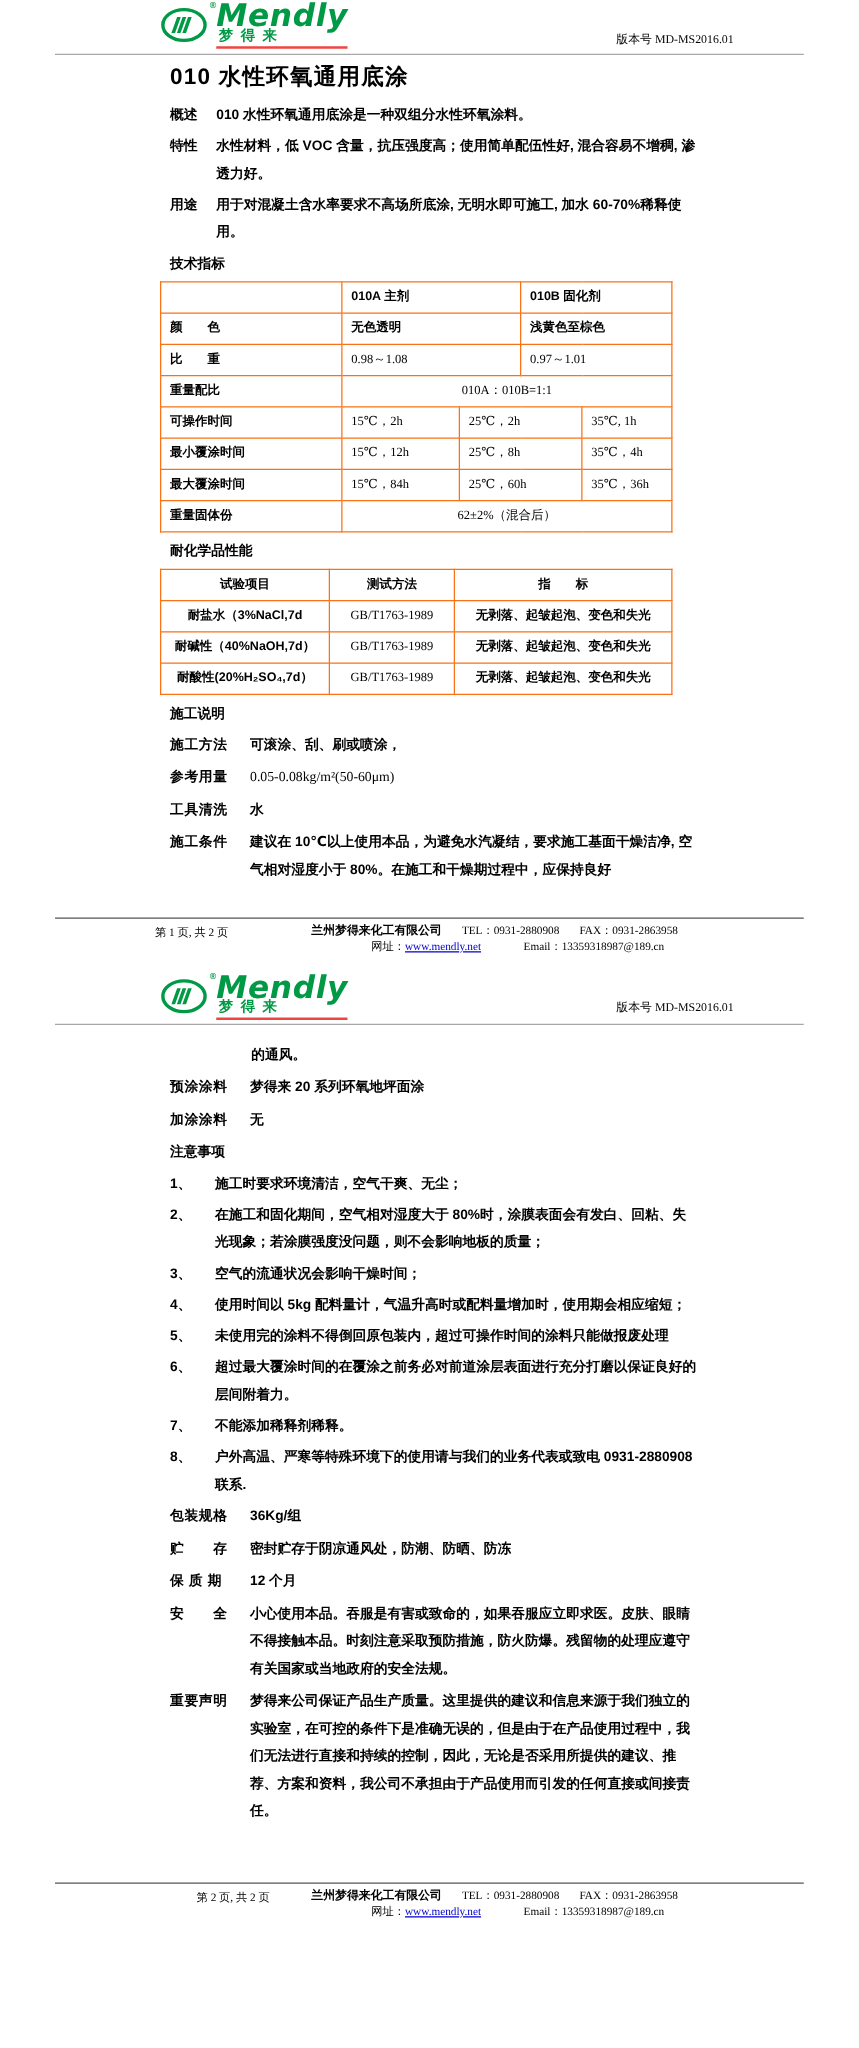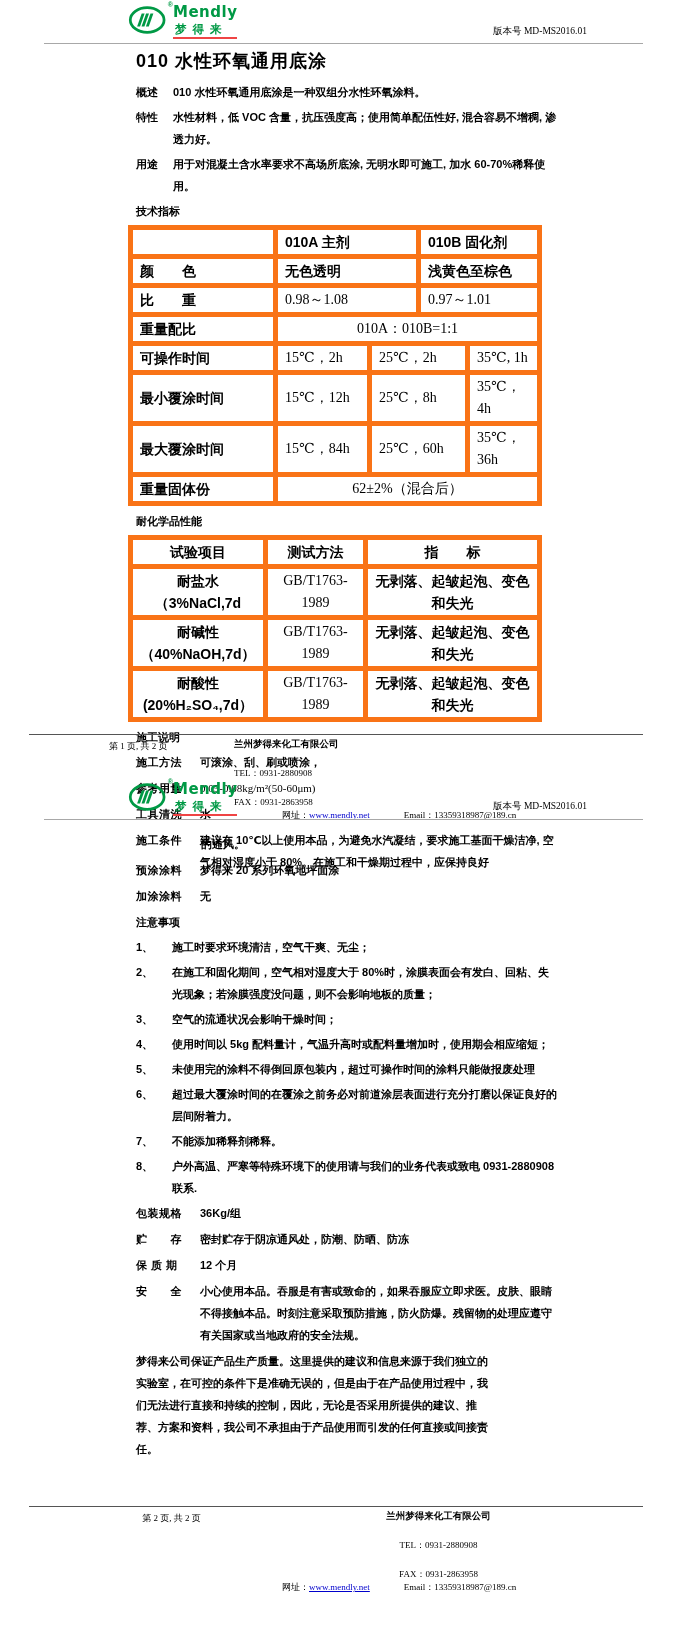--- a/index.html
+++ b/index.html
@@ -9,63 +9,63 @@
     font-family:"Liberation Sans","DejaVu Sans",sans-serif;
     color:#000; font-size:11px;
   }
   .abs { position:absolute; }
 
   
   .logo { display:flex; align-items:flex-start; }
   .logo-mark { position:relative; margin-right:3px; }
   .logo-reg { position:absolute; top:-2px; right:-3px; font-size:7px; color:#009945; font-weight:bold; }
   .logo-text { display:inline-block; color:#009945; margin-top:1px; }
-  .logo-en { display:block; font-size:15px; font-weight:bold; letter-spacing:0.5px; line-height:17px; font-family:"DejaVu Sans",sans-serif; }
+  .logo-en { display:block; font-size:25px; font-weight:bold; letter-spacing:0.5px; line-height:17px; font-family:"DejaVu Sans",sans-serif;font-style:italic; }
   .logo-cn { display:block; font-size:11.5px; font-weight:bold; letter-spacing:6px; line-height:14px;
              border-bottom:2px solid #ef4444; padding:1px 0 1px 2px; }
 
   .version { font-size:9.5px; font-family:"Liberation Serif",serif; }
 
   .hrule { border-top:1px solid #a8a8a8; left:44px; right:44px; }
 
   
   .content { left:128px; right:128px; line-height:22px; }
   .doc-title { font-size:18px; font-weight:bold; margin:2px 0 9px 8px; letter-spacing:1px; }
 
   .sec { display:flex; margin:0 0 3px 8px; }
   .sec-label { font-weight:bold; flex:0 0 37px; }
   .sec-text { flex:1; font-weight:600; max-width:385px; }
 
   .heading { font-weight:bold; margin:3px 0 3px 8px; }
 
   table { border-collapse:collapse; table-layout:fixed; margin:1px 0 4px 0; }
-  td { border:5px solid #f97316; font-size:14px; padding:1px 7px; height:22px; vertical-align:middle; }
+  td { border:1px solid #f97316; font-size:10px; padding:1px 7px; height:22px; vertical-align:middle; }
   .td-label { font-weight:bold; }
   .td-cn { font-weight:bold; }
   .td-num { font-family:"Liberation Serif","DejaVu Serif",serif; font-weight:normal; }
   .td-center { text-align:center; }
 
   .work { display:flex; margin:0 0 4px 8px; }
   .work-label { font-weight:bold; flex:0 0 64px; letter-spacing:0.5px; }
   .work-text { flex:1; font-weight:600; max-width:357px; }
   .latin { font-family:"Liberation Serif","DejaVu Serif",serif; font-weight:normal; }
 
   .cont-line { margin:0 0 4px 73px; font-weight:600; }
 
   .note { display:flex; margin:0 0 3px 8px; }
   .note-num { flex:0 0 36px; font-weight:600; }
   .note-text { flex:1; font-weight:600; max-width:385px; }
 
   
-  .pfooter { left:29px; right:44px; font-size:9px; font-family:"Liberation Serif","DejaVu Serif",serif; }
+  .pfooter { left:44px; right:44px; font-size:9px; font-family:"Liberation Serif","DejaVu Serif",serif; }
   .pf-rule { border-top:1px solid #555; margin-bottom:3px; }
   .pf-row { display:flex; align-items:flex-start; }
   .pf-page { margin-left:80px; flex:0 0 125px; padding-top:2px; }
   .pf-co { flex:1; }
-  .pf-line1 { display:flex; gap:16px;flex-direction:column; }
+  .pf-line1 { display:flex; gap:16px; }
   .pf-line2 { display:flex; gap:34px; margin-left:48px; }
   .pf-company { font-weight:600; font-size:9.5px; font-family:"Liberation Sans",sans-serif; }
   .link { color:#0000cc; text-decoration:underline; cursor:pointer; }
 </style>
 </head>
 <body>
 
 <div class="abs" style="top:3px; left:128px;">
   <div class="logo">
     <span class="logo-mark">
@@ -306,20 +306,21 @@
   </div>
   <div class="work">
     <span class="work-label">保 质 期</span>
     <span class="work-text">12 个月</span>
   </div>
   <div class="work">
     <span class="work-label">安　　全</span>
     <span class="work-text">小心使用本品。吞服是有害或致命的，如果吞服应立即求医。皮肤、眼睛不得接触本品。时刻注意采取预防措施，防火防爆。残留物的处理应遵守有关国家或当地政府的安全法规。</span>
   </div>
   <div class="work">
+    <span class="work-label">重要声明</span>
     <span class="work-text">梦得来公司保证产品生产质量。这里提供的建议和信息来源于我们独立的实验室，在可控的条件下是准确无误的，但是由于在产品使用过程中，我们无法进行直接和持续的控制，因此，无论是否采用所提供的建议、推荐、方案和资料，我公司不承担由于产品使用而引发的任何直接或间接责任。</span>
   </div>
 </div>
 
 <div class="abs pfooter" style="top:1506px;text-align:center;">
   <div class="pf-rule"></div>
   <div class="pf-row">
     <span class="pf-page">第 2 页, 共 2 页</span>
     <div class="pf-co">
       <div class="pf-line1">

